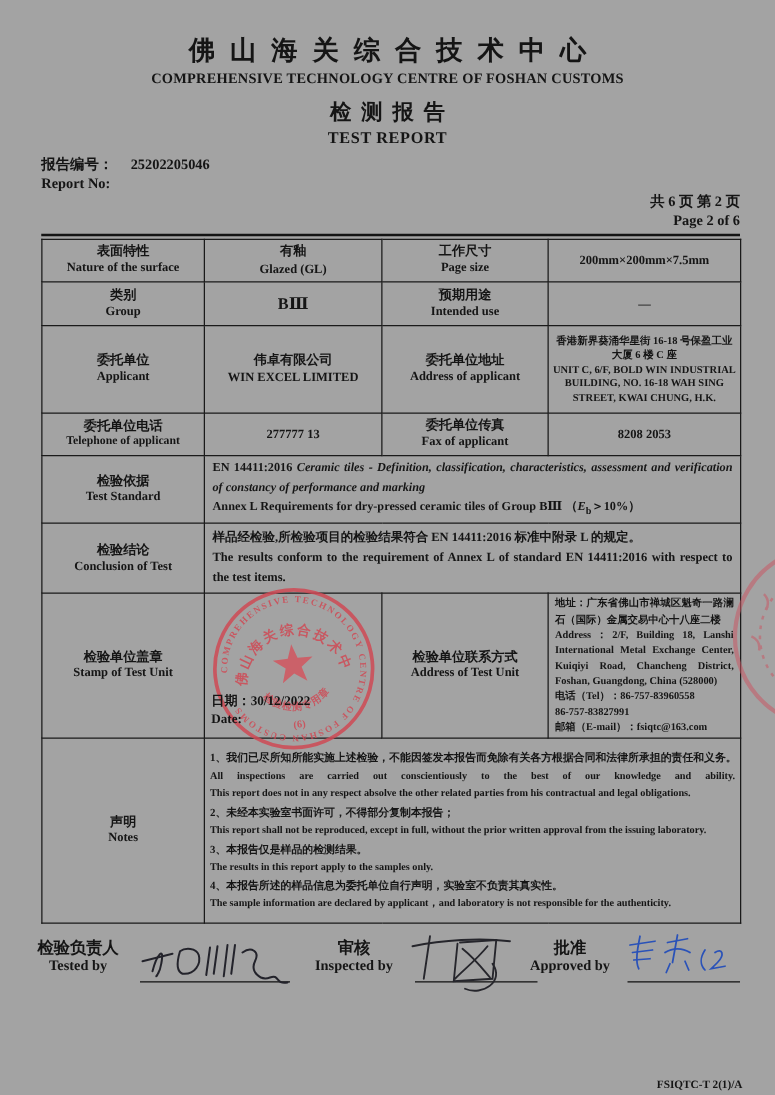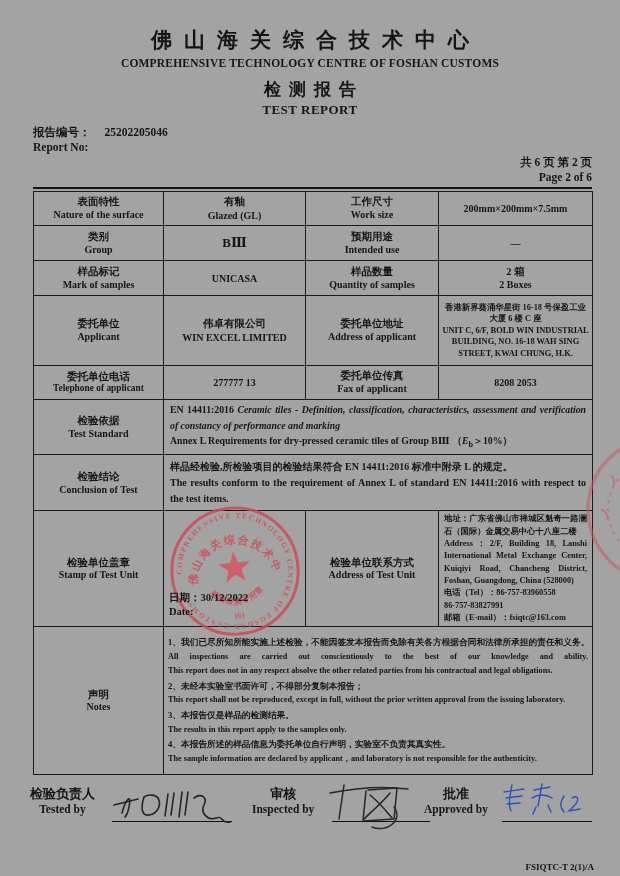--- a/index.html
+++ b/index.html
@@ -97,21 +97,21 @@
       <td>
             <div class="lz">表面特性</div>
             <div class="le">Nature of the surface</div>
           </td>
       <td>
             <div class="lz">有釉</div>
             <div class="val">Glazed (GL)</div>
           </td>
       <td>
             <div class="lz">工作尺寸</div>
-            <div class="le">Work size</div>
+            <div class="le">Page size</div>
           </td>
       <td>
             <div class="val">200mm×200mm×7.5mm</div>
           </td>
     </tr>
 
     <tr style="height:35px">
       <td>
             <div class="lz">类别</div>
             <div class="le">Group</div>
@@ -121,37 +121,20 @@
           </td>
       <td>
             <div class="lz">预期用途</div>
             <div class="le">Intended use</div>
           </td>
       <td>
             <div class="val">—</div>
           </td>
     </tr>
 
-    <tr style="height:35px">
-      <td>
-            <div class="lz">样品标记</div>
-            <div class="le">Mark of samples</div>
-          </td>
-      <td>
-            <div class="val">UNICASA</div>
-          </td>
-      <td>
-            <div class="lz">样品数量</div>
-            <div class="le">Quantity of samples</div>
-          </td>
-      <td>
-            <div class="lz">2 箱</div>
-            <div class="val">2 Boxes</div>
-          </td>
-    </tr>
 
     <tr style="height:70px">
       <td>
             <div class="lz">委托单位</div>
             <div class="le">Applicant</div>
           </td>
       <td>
             <div class="lz">伟卓有限公司</div>
             <div class="val">WIN EXCEL LIMITED</div>
           </td>

